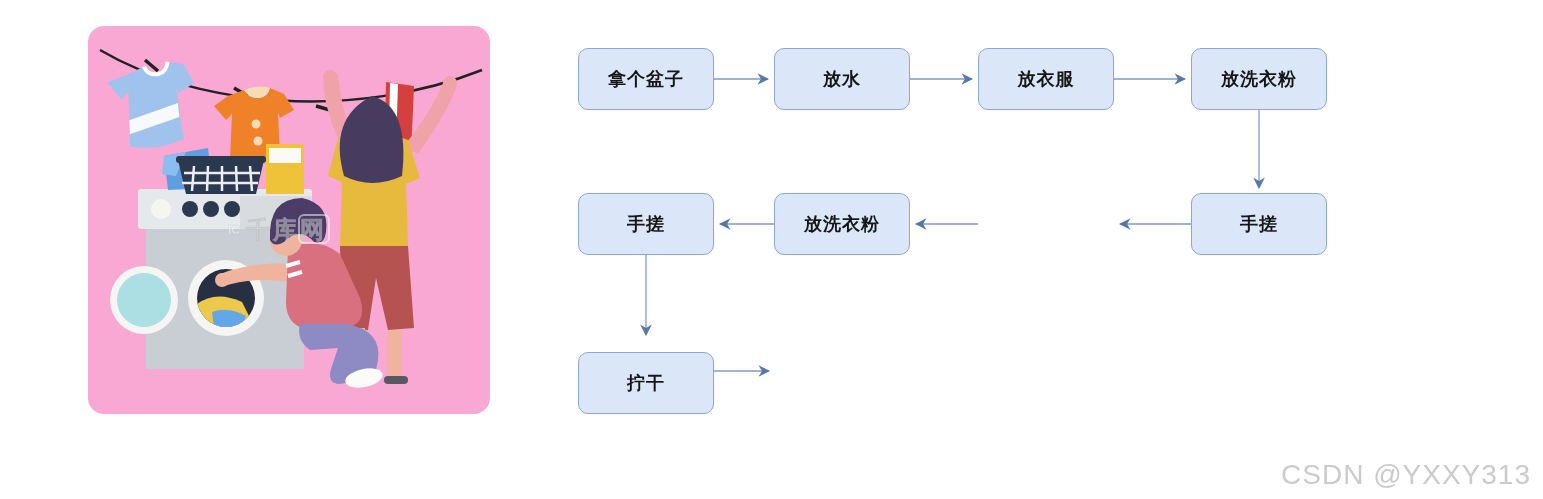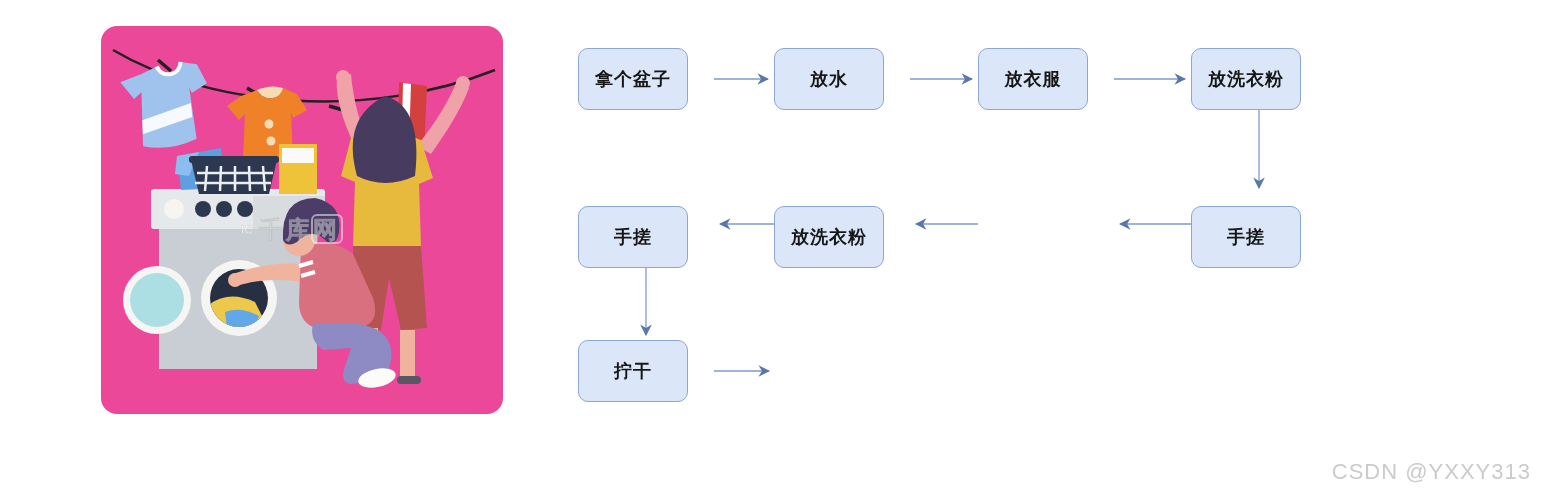--- a/index.html
+++ b/index.html
@@ -6,54 +6,54 @@
     margin: 0; padding: 0;
     width: 1543px; height: 499px;
     background: #ffffff;
     overflow: hidden;
     font-family: "Liberation Sans", "DejaVu Sans", sans-serif;
   }
   .page { position: relative; width: 1543px; height: 499px; background:#ffffff; }
 
   
   .illustration-card {
-    position: absolute; left: 101px; top: 26px;
+    position: absolute; left: 88px; top: 26px;
     width: 402px; height: 388px;
-    background: #ec4899;
+    background: #f9a8d4;
     border-radius: 16px;
     overflow: hidden;
   }
   .illustration-card svg { display:block; }
 
   
   .flow-edges { position: absolute; left: 0; top: 0; width: 1543px; height: 499px; pointer-events: none; }
   .flow-node {
     position: absolute;
-    width: 110px; height: 62px;
+    width: 136px; height: 62px;
     box-sizing: border-box;
     background: var(--box-fill, #dbe7f8);
     border: 1px solid var(--box-border, #8ba7d4);
     border-radius: 10px;
     display: flex; align-items: center; justify-content: center;
     font-size: 18px; font-weight: bold; color: #161616;
     letter-spacing: 1px;
   }
   .r1 { top: 48px; }
-  .r2 { top: 206px; }
-  .r3 { top: 340px; }
+  .r2 { top: 193px; }
+  .r3 { top: 352px; }
   .c1 { left: 578px; }
   .c2 { left: 774px; }
   .c3 { left: 978px; }
   .c4 { left: 1191px; }
 
   
   .csdn-watermark {
     position: absolute;
     right: 12px; top: 459px;
-    font-size: 22px;
+    font-size: 28px;
     color: #cbcbcb;
     letter-spacing: 1px;
   }
 </style>
 </head>
 <body>
 
 <div class="page">
 
   <div class="illustration-card">

